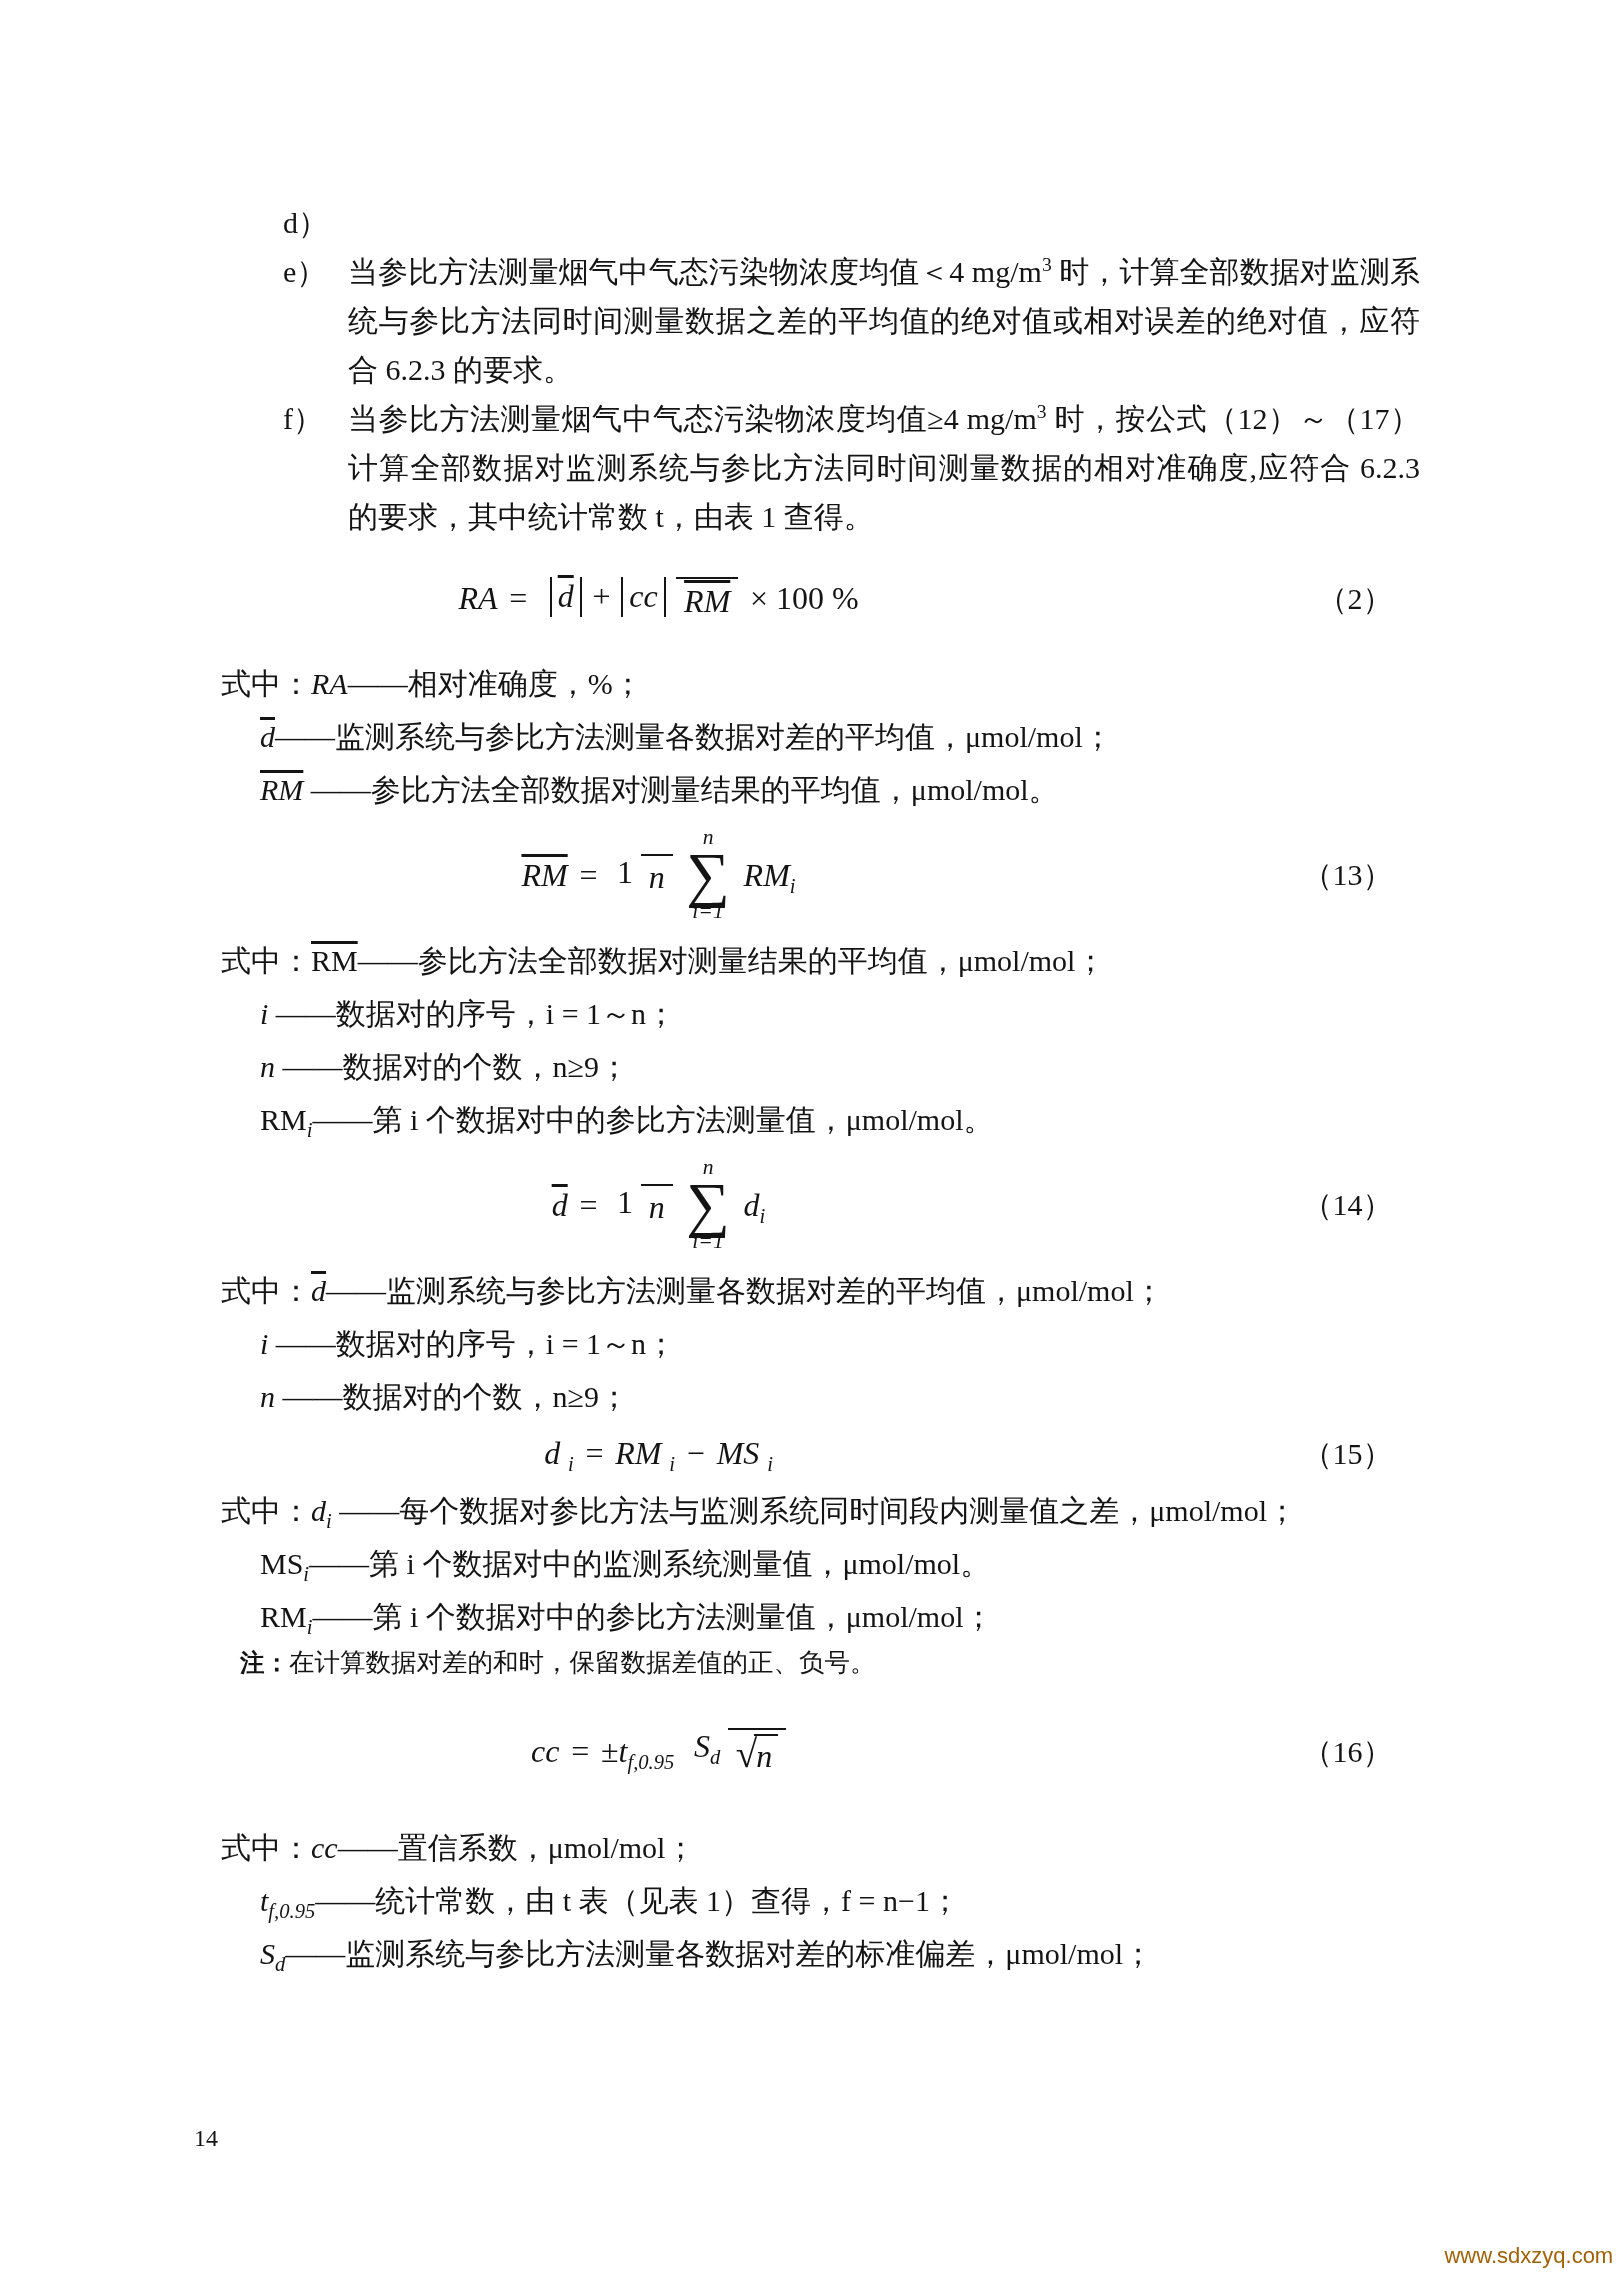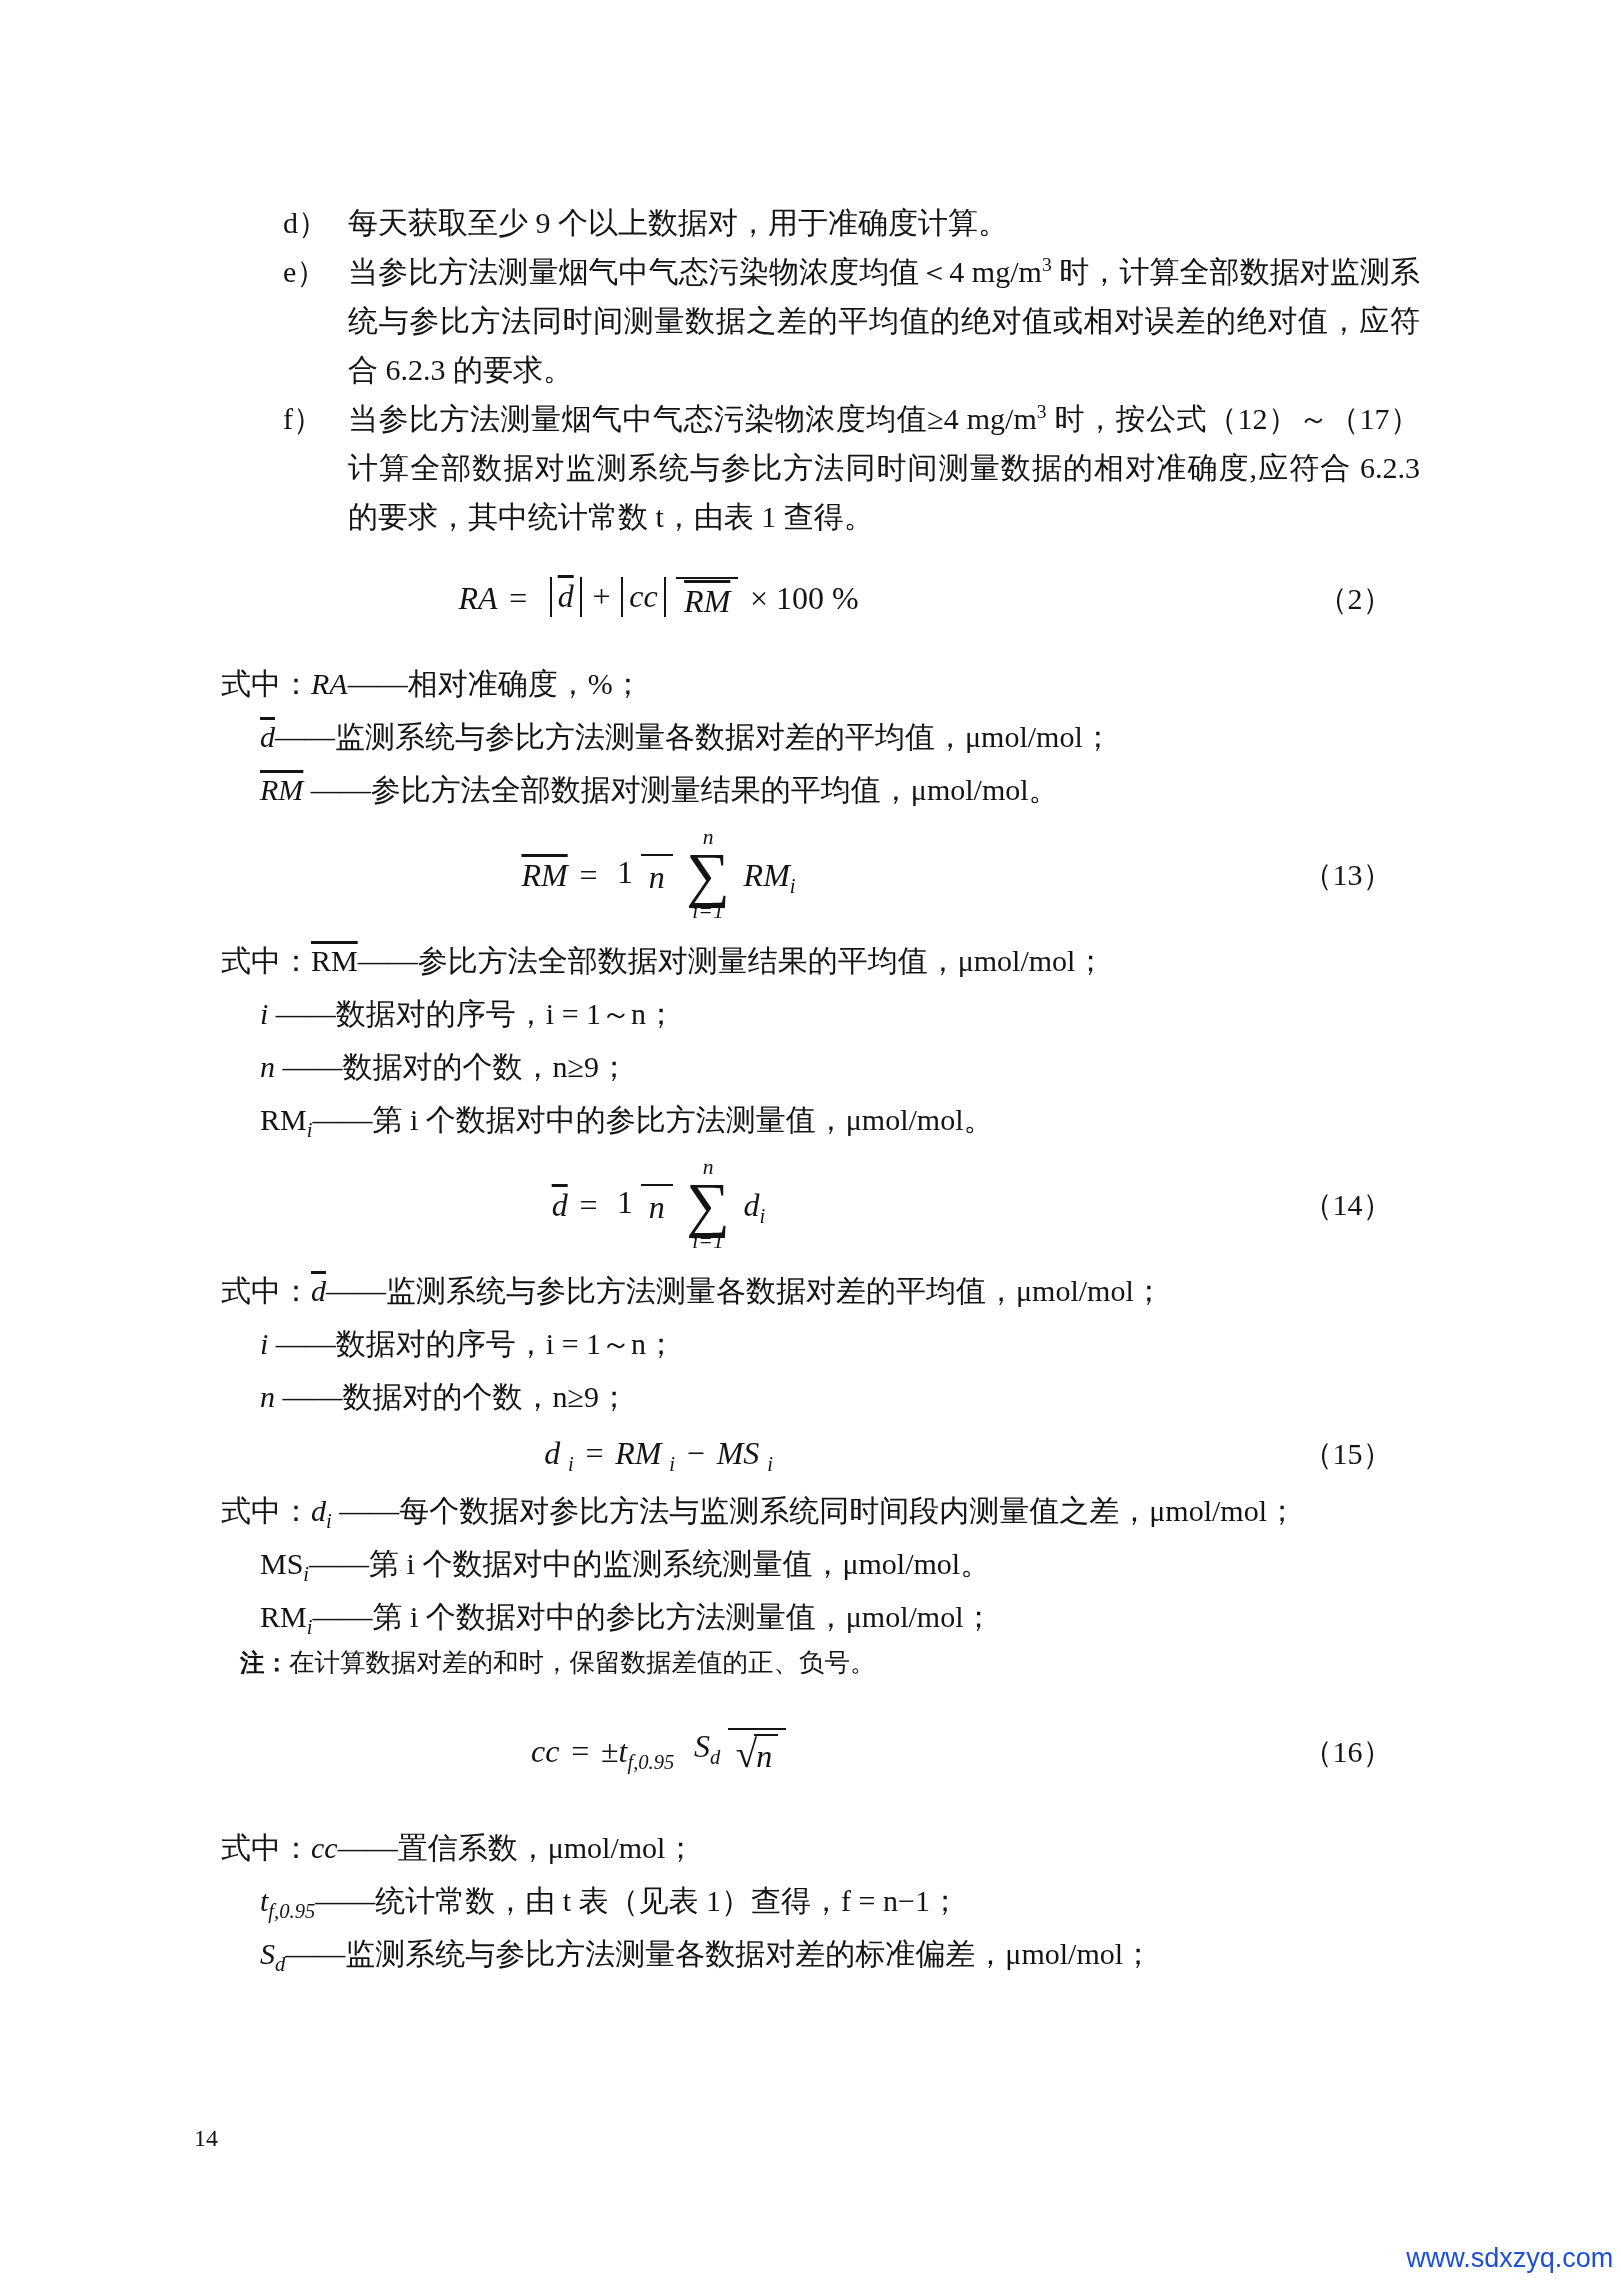--- a/index.html
+++ b/index.html
@@ -75,32 +75,31 @@
   .def-prefix { }
   .def-desc { }
   .note-line { font-size: 25.5px; line-height: 39px; padding-left: 39px; }
   .note-label { font-family: "Liberation Sans", "DejaVu Sans", sans-serif; font-weight: bold; font-size: 24.5px; }
 
   
   .page-number { position: absolute; left: 194px; top: 2125px; font-size: 24px; }
   .watermark {
     position: absolute; right: 7.8px; top: 2243px;
     font-family: "Liberation Sans", "DejaVu Sans", sans-serif;
-    font-size: 27px; color: #1d4ed8;
+    font-size: 22px; color: #a16207;
   }
 </style>
 </head>
 <body>
 
 <div class="page">
   <div class="content">
 
     <div class="para">
       <span class="para-label">d）</span>
-      <span class="para-text">每天获取至少 9 个以上数据对，用于准确度计算。</span>
     </div>
 
     <div class="para">
       <span class="para-label">e）</span>
       <span class="para-text"><span>当参比方法测量烟气中气态污染物浓度均值＜4 mg/m</span><span class="sup3">3</span><span> 时，计算全部数据对监测系统与参比方法同时间测量数据之差的平均值的绝对值或相对误差的绝对值，应符合 6.2.3 的要求。</span></span>
     </div>
 
     <div class="para">
       <span class="para-label">f）</span>
       <span class="para-text"><span>当参比方法测量烟气中气态污染物浓度均值≥4 mg/m</span><span class="sup3">3</span><span> 时，按公式（12）～（17）计算全部数据对监测系统与参比方法同时间测量数据的相对准确度,应符合 6.2.3 的要求，其中统计常数 t，由表 1 查得。</span></span>

